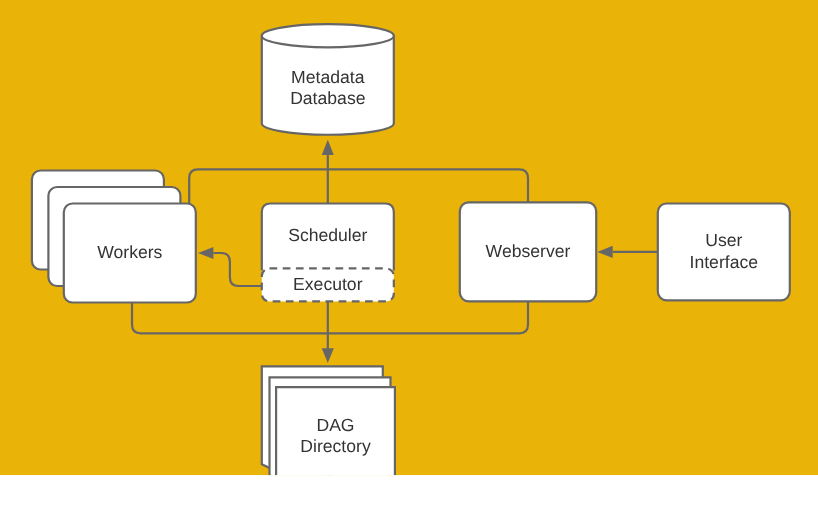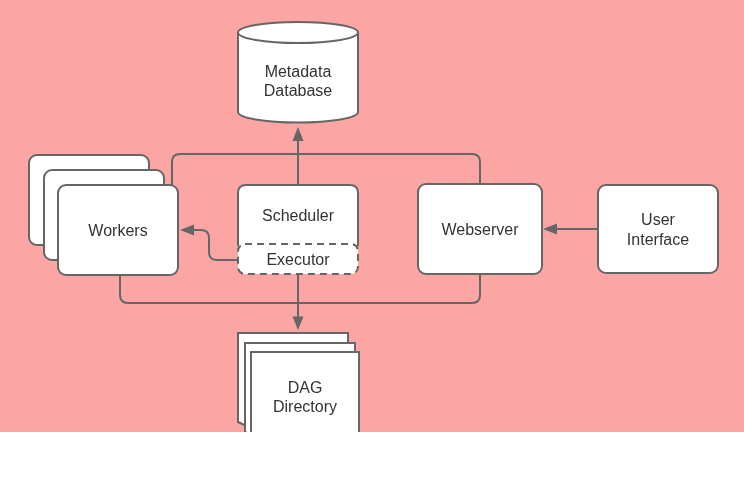--- a/index.html
+++ b/index.html
@@ -1,17 +1,17 @@
 <!DOCTYPE html>
 <html><head>
 <meta charset="utf-8">
 <style>
   html,body{margin:0;padding:0;background:#ffffff;}
   body{font-family:"Liberation Sans", sans-serif;}
-  .stage{position:relative;width:744px;height:432px;background:#fca5a5;overflow:hidden;}
+  .stage{position:relative;width:744px;height:432px;background:#eab308;overflow:hidden;}
   svg{display:block;}
   text{font-family:"Liberation Sans", sans-serif;font-size:16px;fill:#333333;}
   .edge{fill:none;stroke:#666666;stroke-width:2;}
   .node{fill:#ffffff;stroke:#666666;stroke-width:2;}
   .node.dashed{stroke-dasharray:7,5;}
   .arrowhead{fill:#666666;stroke:none;}
 </style>
 </head>
 <body>
 

